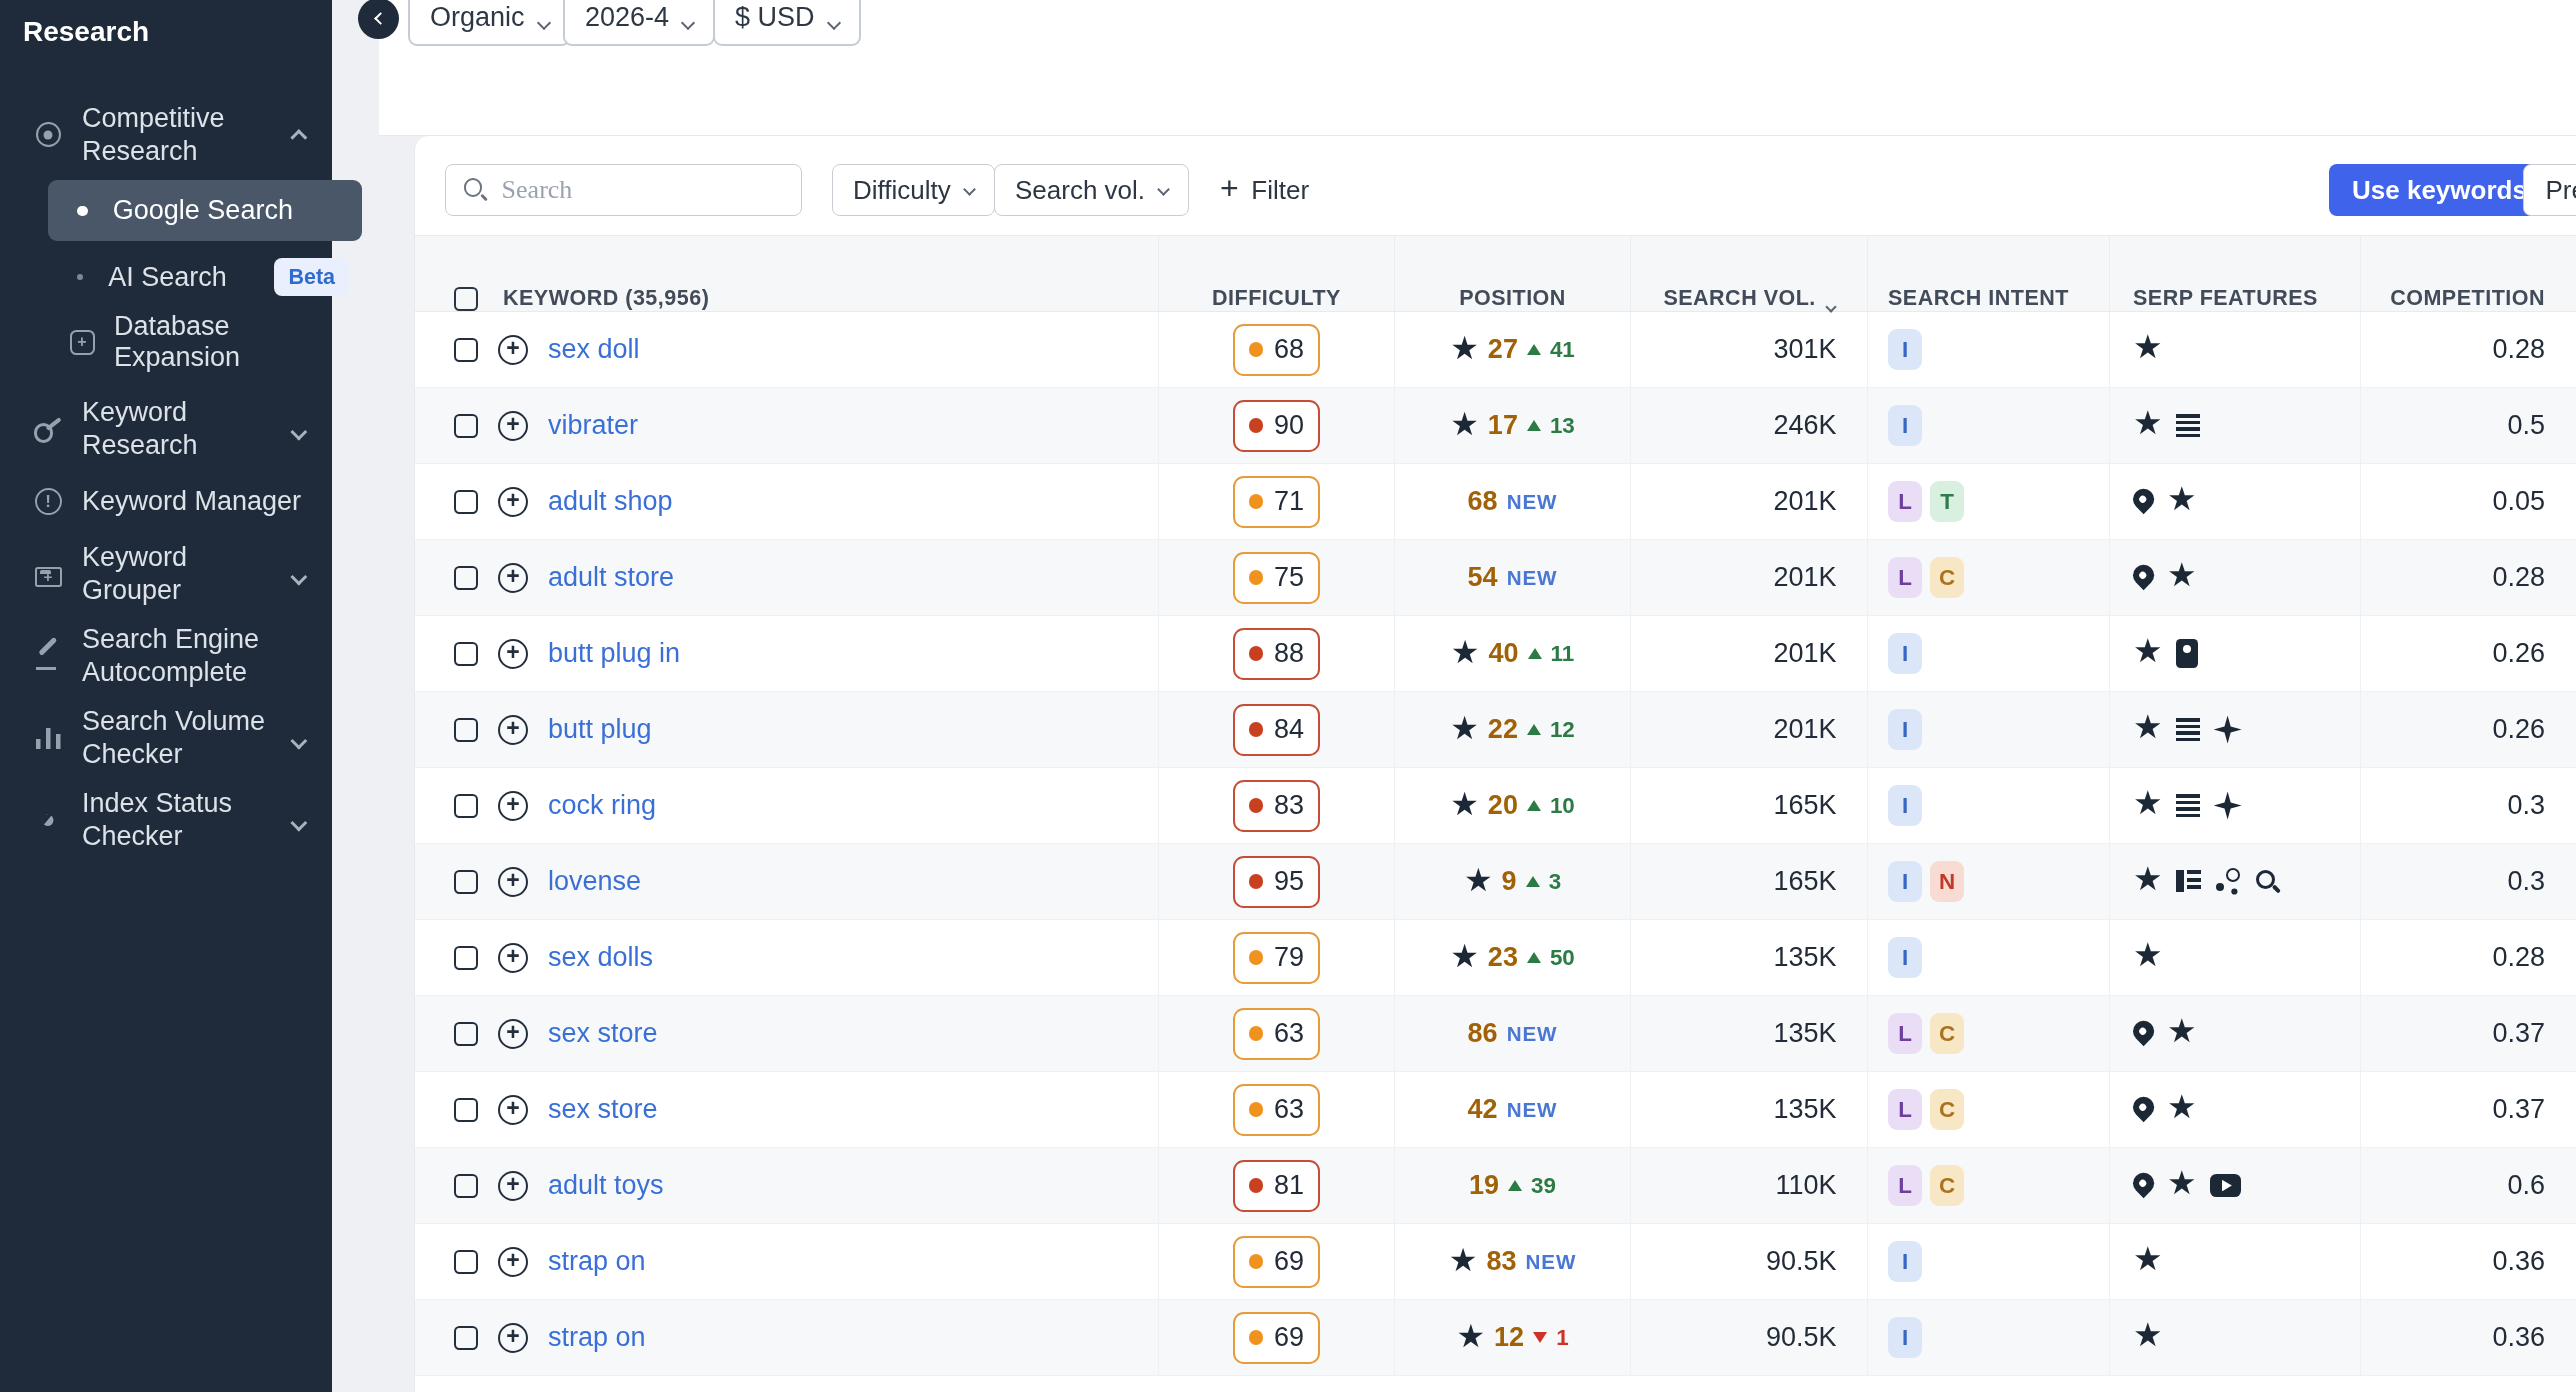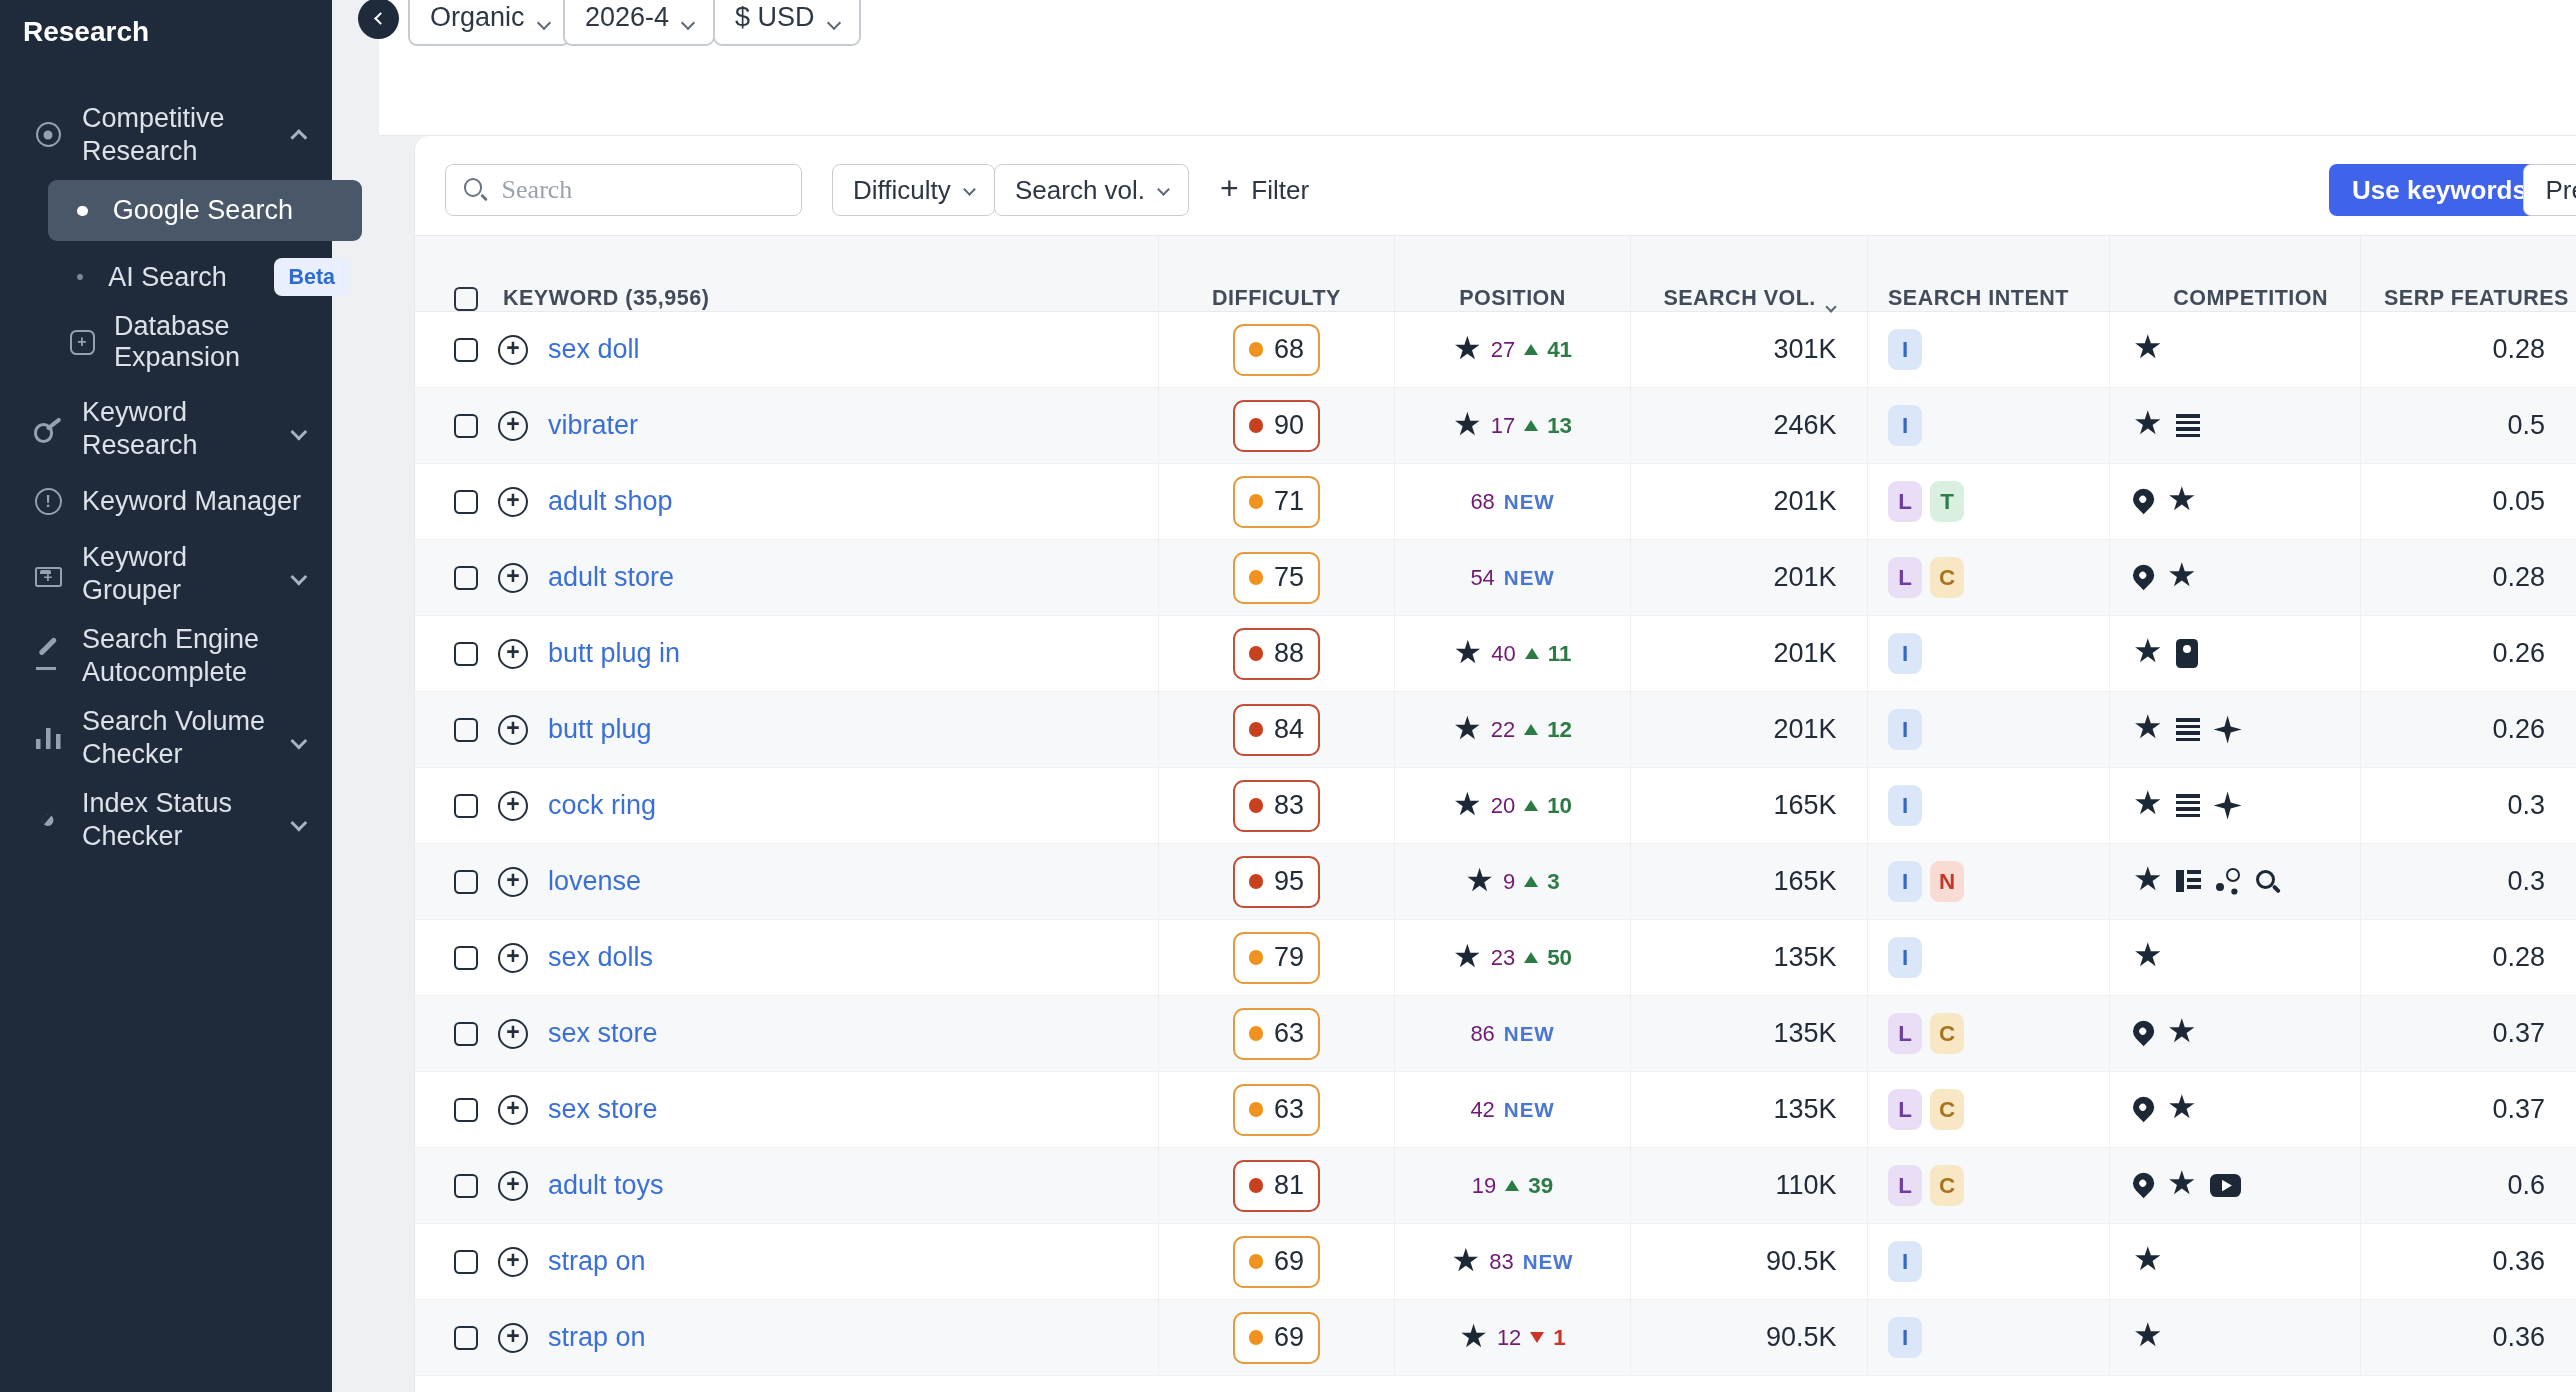--- a/index.html
+++ b/index.html
@@ -178,21 +178,21 @@
     color:#232e3d; line-height:1; padding-bottom:1.8px; }
   .kw-link { font-size:27px; color:#3a70d6; }
 
   .diff-badge { width:87px; height:52px; border-radius:10.8px; border:2.2px solid; background:#fff;
     display:flex; align-items:center; justify-content:center; gap:10.8px; font-size:27px; color:#222b38; }
   .diff-badge .dot { width:14.4px; height:14.4px; border-radius:50%; }
   .diff-badge.orange { border-color:#e79b3c; } .diff-badge.orange .dot { background:#f0921e; }
   .diff-badge.red { border-color:#c44f36; } .diff-badge.red .dot { background:#c9401f; }
 
   .pos-star { font-size:32px; color:#1d2836; line-height:1; margin-top:-3.6px; }
-  .pos-val { font-size:22px; color:#701a75; }
+  .pos-val { font-size:27px; color:#a16207;font-weight:bold; }
   .tri-up { width:0; height:0; border-left:7.2px solid transparent; border-right:7.2px solid transparent;
     border-bottom:11.7px solid #2c7a44; }
   .tri-down { width:0; height:0; border-left:7.2px solid transparent; border-right:7.2px solid transparent;
     border-top:11.7px solid #cc3226; }
   .chg-up { font-size:22.4px; color:#2c7a44; font-weight:600; }
   .chg-down { font-size:22.4px; color:#cc3226; font-weight:600; }
   .new-tag { font-size:20.6px; color:#4a77d4; font-weight:600; letter-spacing:0.9px; }
 
   .ibadge { width:34px; height:41px; border-radius:9px; display:flex; align-items:center;
     justify-content:center; font-size:22.4px; font-weight:bold; }
@@ -373,25 +373,25 @@
     <div class="th c-pos">
         <span>POSITION</span>
       </div>
     <div class="th c-vol">
       <span>SEARCH VOL.</span>
       <span class="chev down"></span>
     </div>
     <div class="th c-intent">
         <span>SEARCH INTENT</span>
       </div>
+    <div class="th c-serp">
+        <span>SERP FEATURES</span>
+      </div>
     <div class="th c-comp">
         <span>COMPETITION</span>
-      </div>
-    <div class="th c-serp">
-        <span>SERP FEATURES</span>
       </div>
   </div>
 
   <div id="tbody">
       <div class="grid-row trow">
         <div class="td c-keyword">
           <span class="cbx"></span>
           <span class="addkw">+</span>
           <a class="kw-link">sex doll</a>
         </div>

